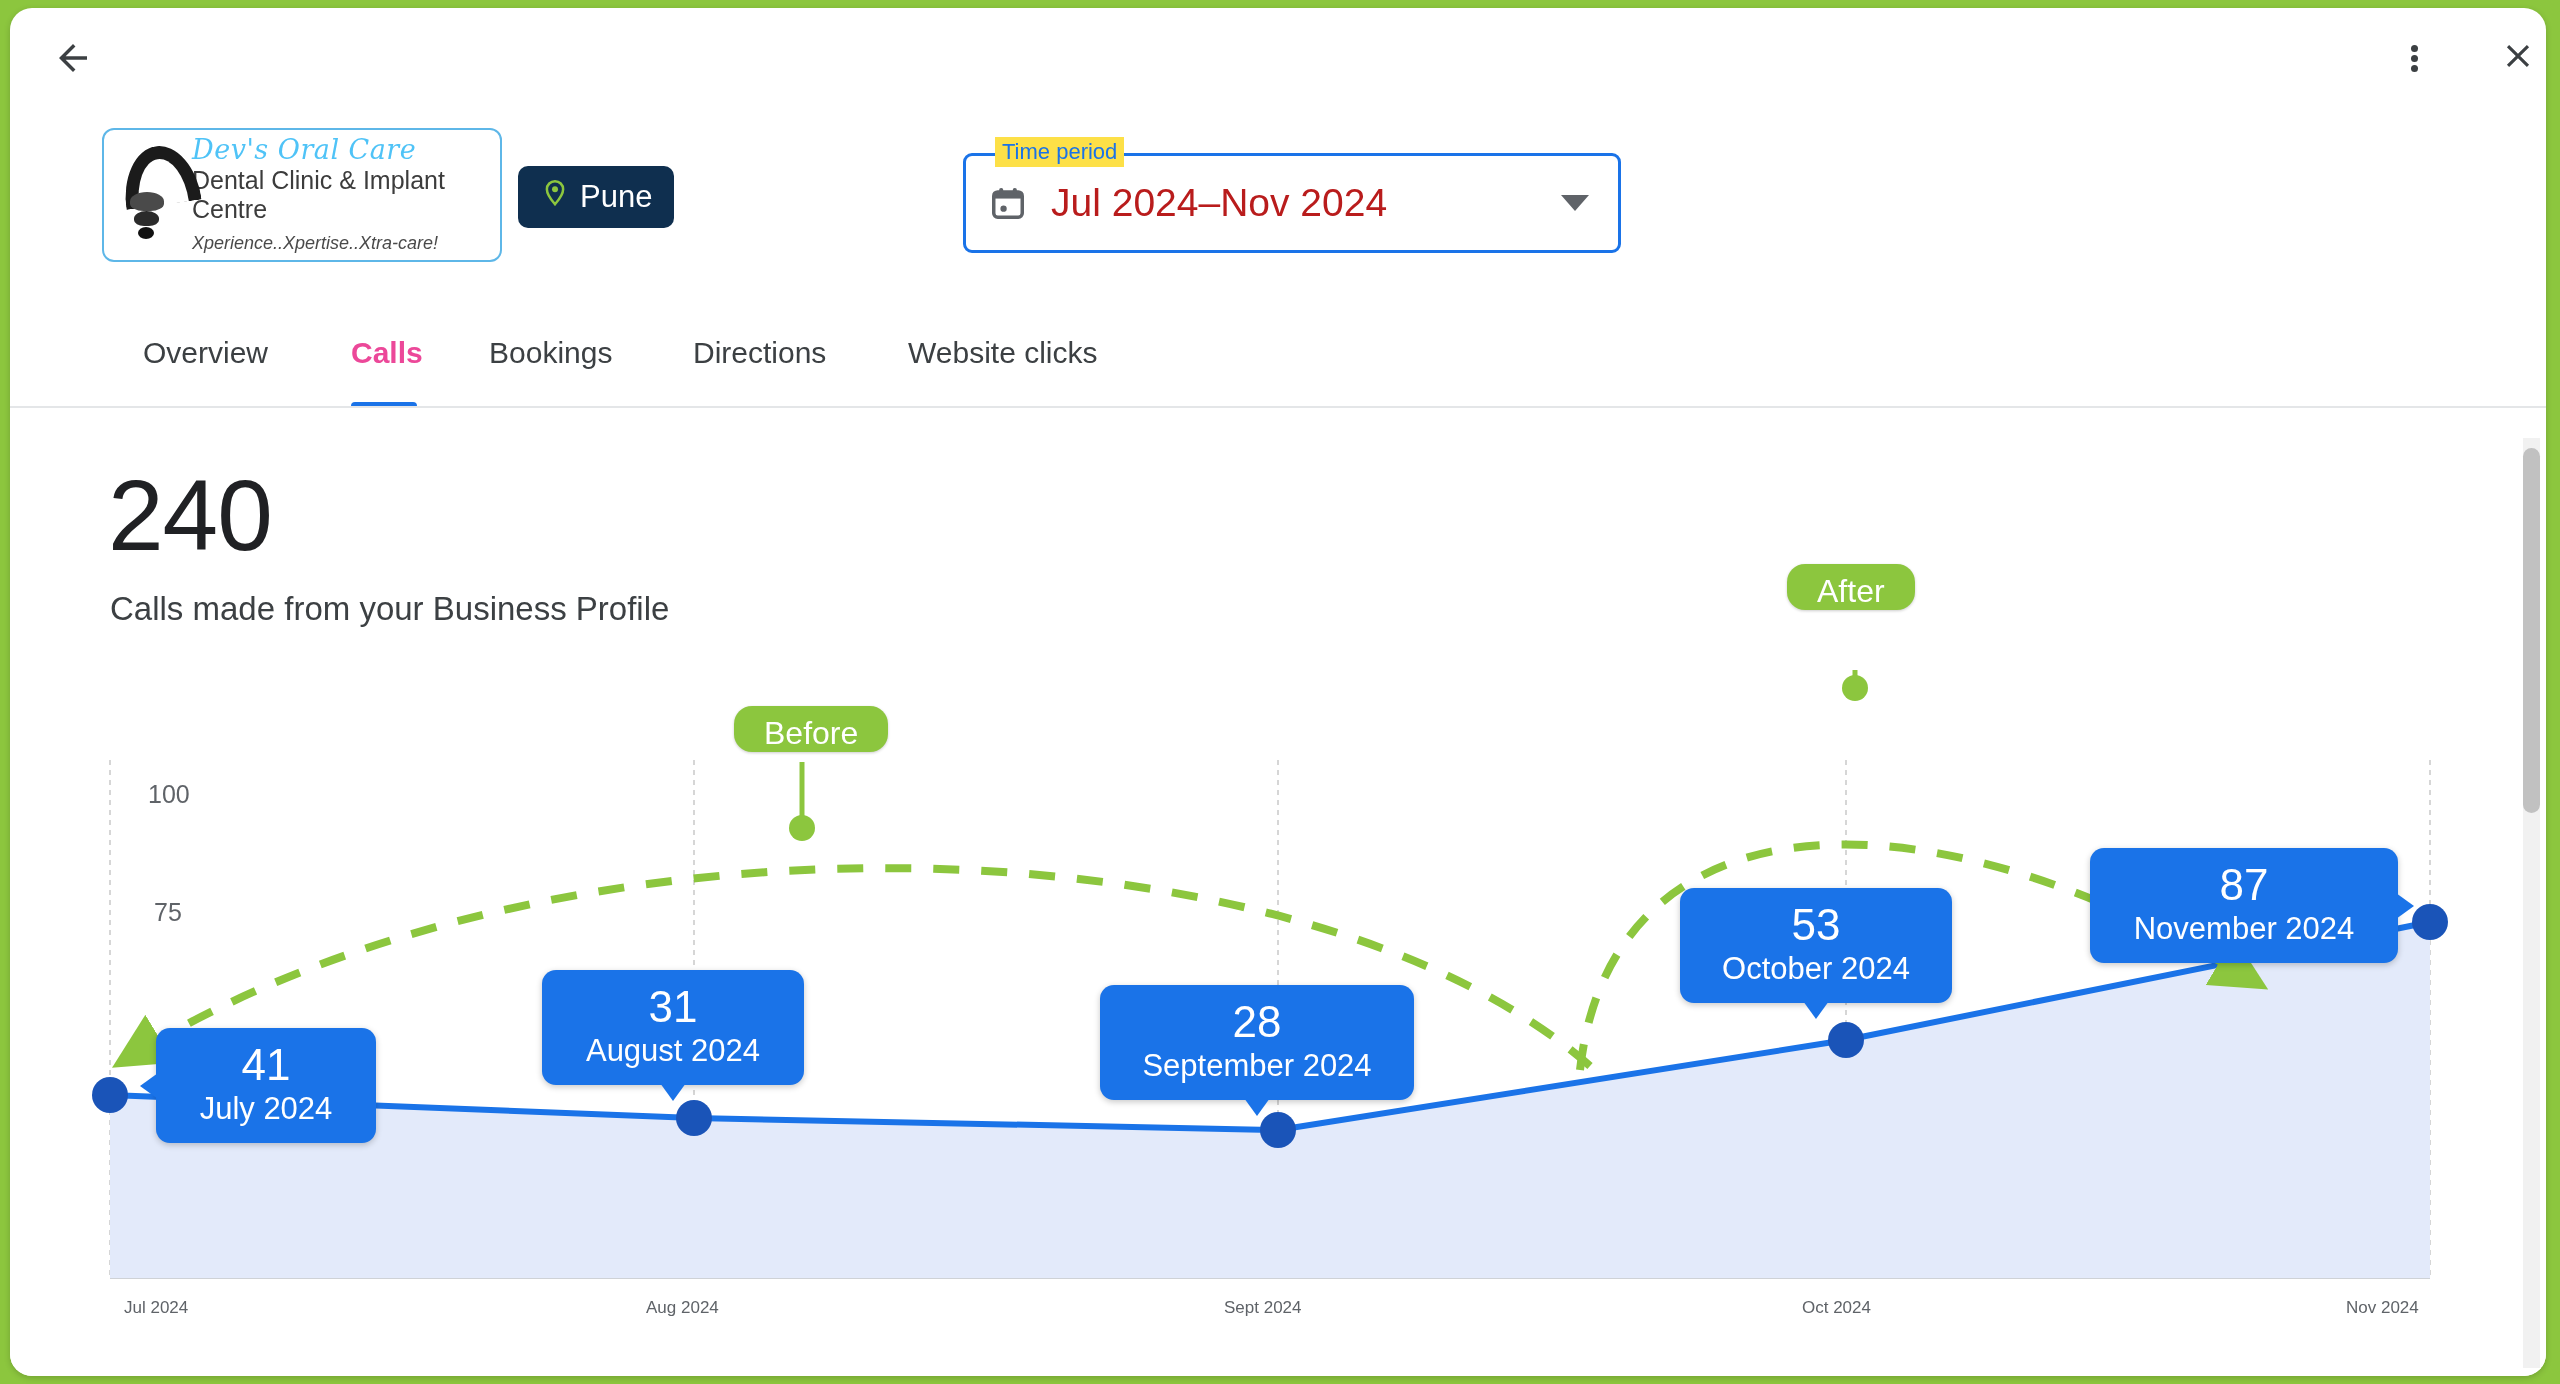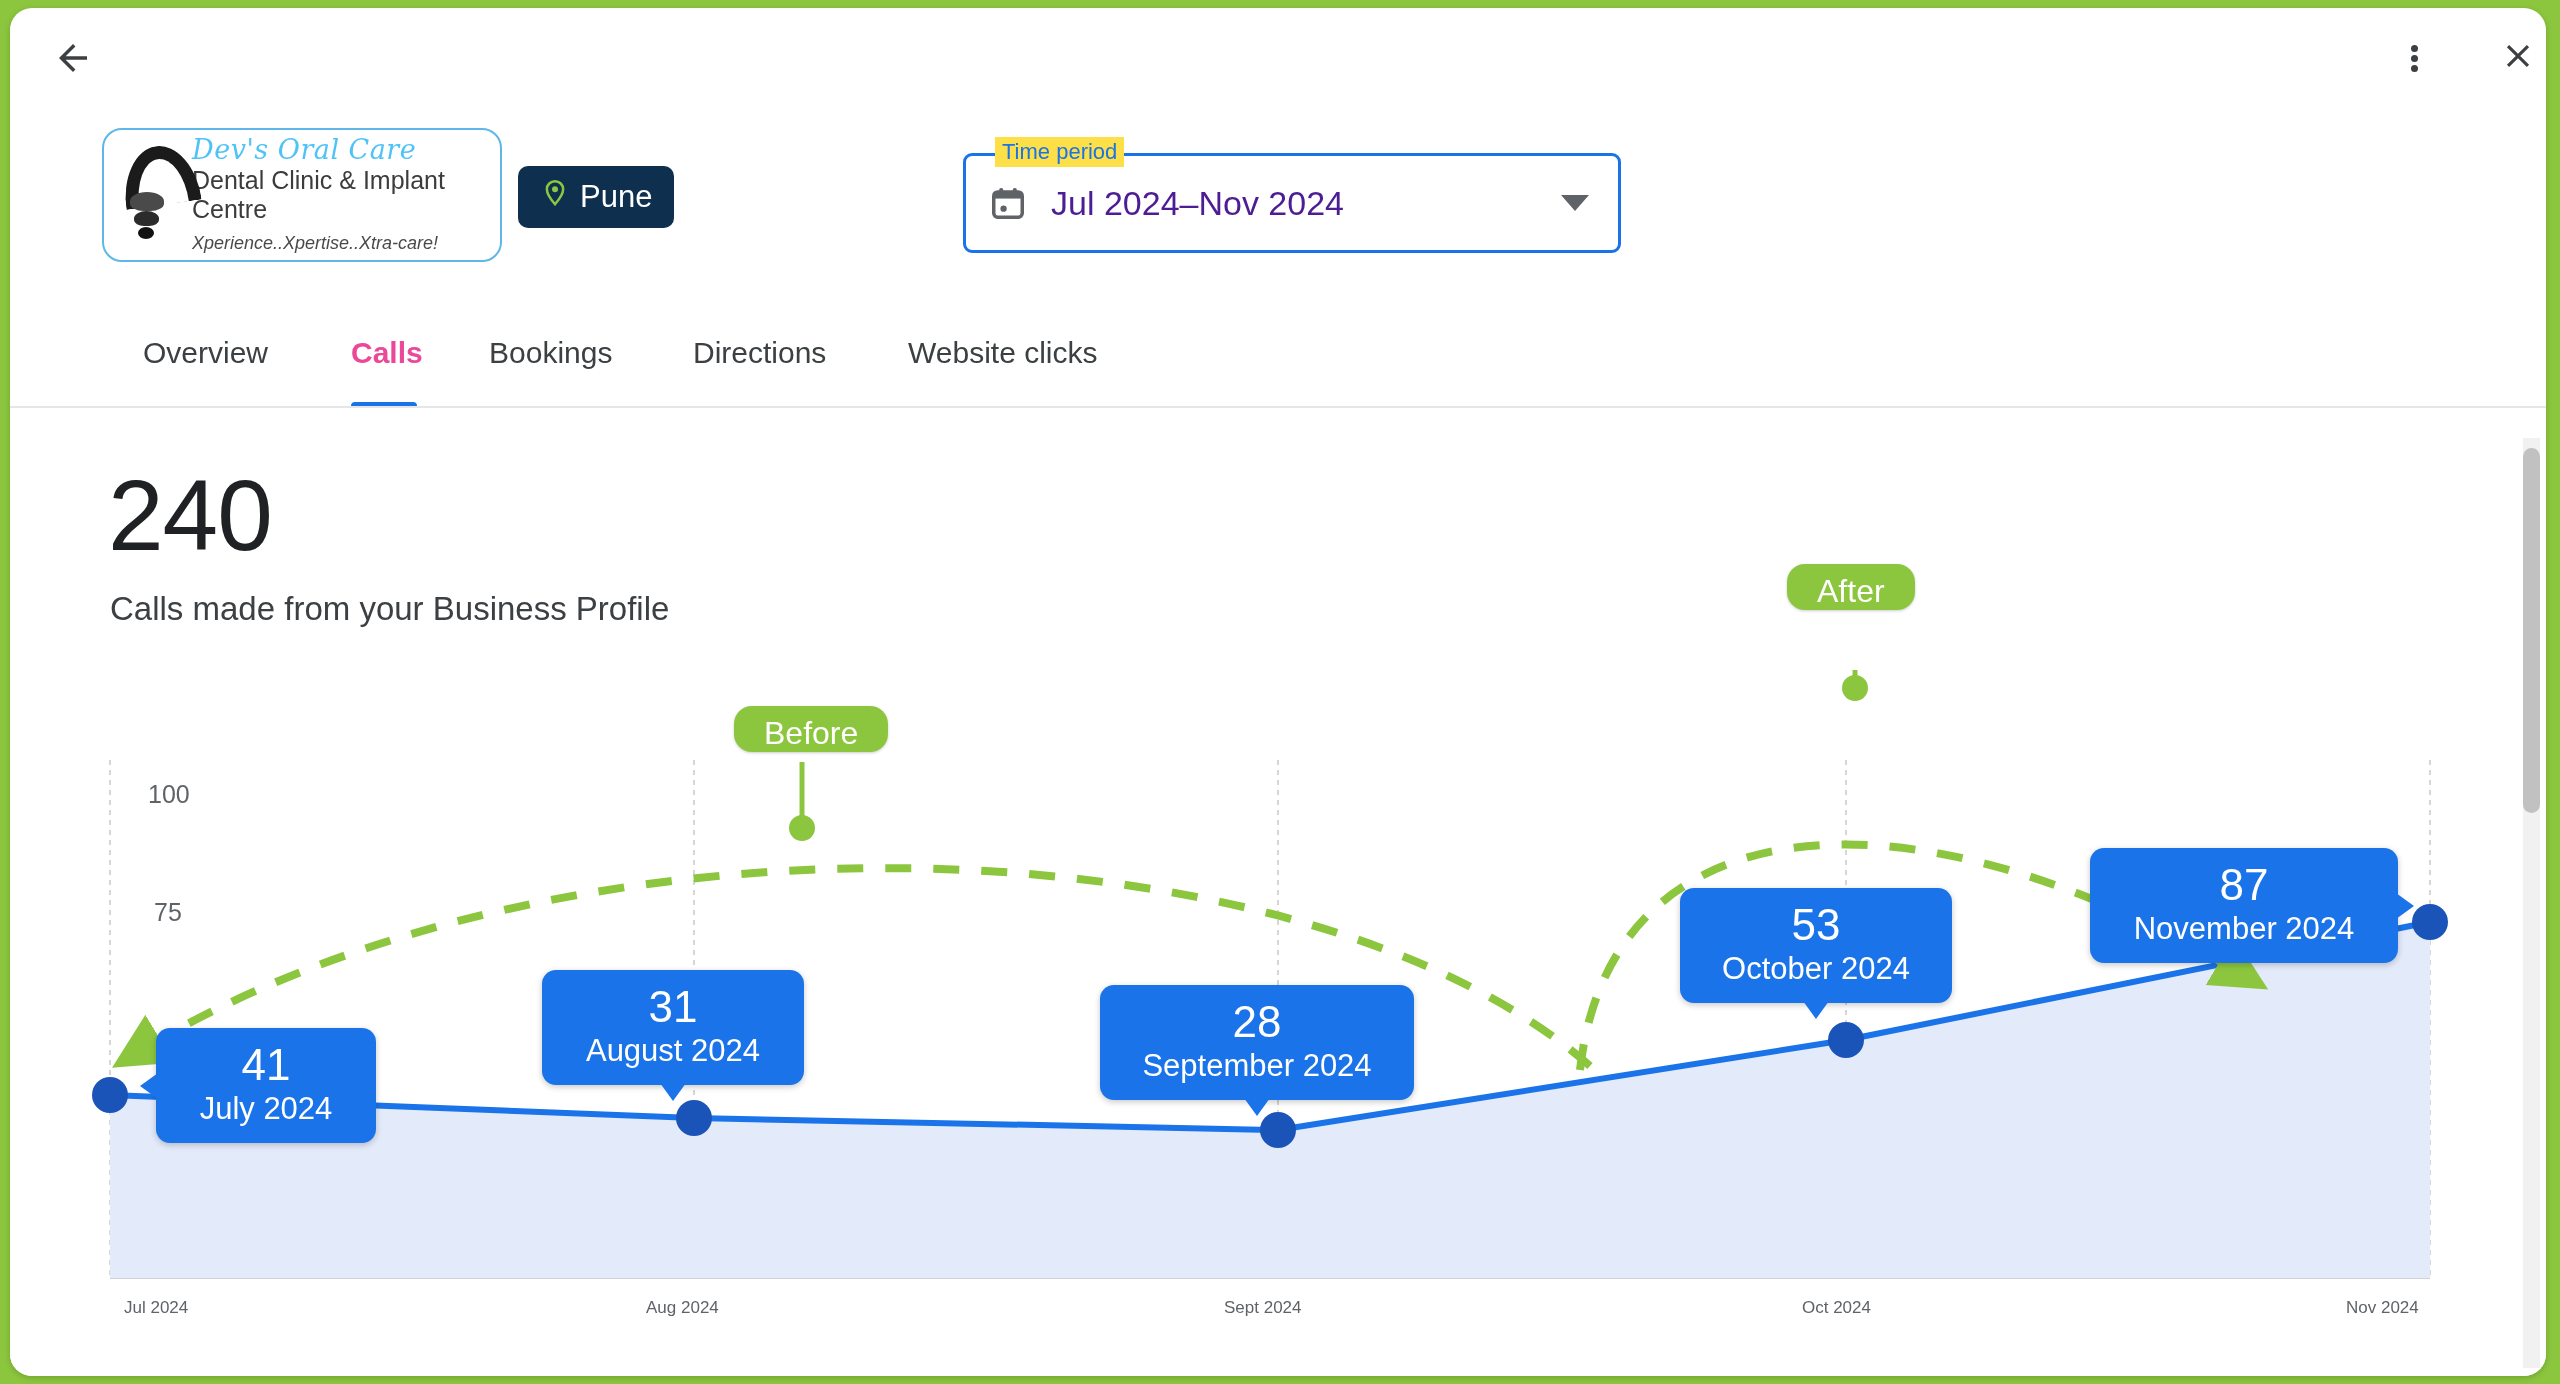--- a/index.html
+++ b/index.html
@@ -28,21 +28,21 @@
     font-size:41px;color:#3c4043;letter-spacing:.2px;}
   .kebab{position:absolute;left:2374px;top:20px;width:60px;height:60px;display:flex;
     align-items:center;justify-content:center;cursor:pointer;border-radius:50%;}
   .kebab i{display:block;width:7px;height:7px;border-radius:50%;background:#3c4043;margin:3px 0;}
   .close-btn{position:absolute;left:2478px;top:20px;width:60px;height:60px;display:flex;
     align-items:center;justify-content:center;cursor:pointer;border-radius:50%;}
   .close-btn svg{width:38px;height:38px;}
 
   
   .logo-card{position:absolute;left:92px;top:120px;width:400px;height:134px;
-    border:2px solid #5eb7e8;border-radius:20px;background:#fff;
+    border:2px solid #5eb7e8;border-radius:12px;background:#fff;
     display:flex;align-items:center;box-sizing:border-box;padding:0 10px;cursor:pointer;}
   .logo-mark{width:72px;height:110px;position:relative;flex:0 0 72px;}
   .logo-mark .swoosh{position:absolute;left:8px;top:6px;width:50px;height:46px;
     border:13px solid #1b1b1b;border-radius:50% 50% 0 0 / 100% 100% 0 0;border-bottom:none;
     transform:rotate(-8deg);}
   .logo-mark .d1{position:absolute;left:16px;top:52px;width:34px;height:19px;background:#4a4a4a;
     border-radius:50% 50% 40% 40%;}
   .logo-mark .d2{position:absolute;left:20px;top:71px;width:25px;height:15px;background:#2b2b2b;
     border-radius:50% 50% 40% 40%;}
   .logo-mark .d3{position:absolute;left:24px;top:87px;width:16px;height:12px;background:#111;
@@ -58,21 +58,21 @@
   .city-chip svg{width:30px;height:30px;}
   .city-chip span{color:#fff;font-size:31px;}
 
   
   .tp-wrap{position:absolute;left:953px;top:145px;width:658px;height:100px;}
   .tp-box{position:absolute;inset:0;border:3px solid #1a73e8;border-radius:9px;box-sizing:border-box;}
   .tp-legend{position:absolute;left:32px;top:-16px;background:#fde047;padding:0 7px;
     color:#1a73e8;font-size:22px;line-height:30px;}
   .tp-inner{position:absolute;inset:0;display:flex;align-items:center;padding:0 26px;cursor:pointer;}
   .tp-cal{width:38px;height:38px;flex:0 0 38px;margin-right:24px;}
-  .tp-value{font-size:34px;color:#4c1d95;flex:1;}
+  .tp-value{font-size:39px;color:#b91c1c;flex:1;}
   .tp-caret{width:0;height:0;border-left:14px solid transparent;border-right:14px solid transparent;
     border-top:16px solid #5f6368;margin-right:6px;}
 
   
   .tabs{position:absolute;left:0;top:305px;width:100%;height:95px;}
   .tab{position:absolute;top:0;height:80px;display:flex;align-items:center;
     font-size:30px;color:#3c4043;cursor:pointer;}
   .tab.active{color:#ec4899;font-weight:bold;}
   .tab-underline{position:absolute;height:6px;background:#1a73e8;border-radius:4px 4px 0 0;bottom:0;}
   .tabs-rule{position:absolute;left:0;bottom:0;width:100%;height:2px;background:#e4e6e8;}

